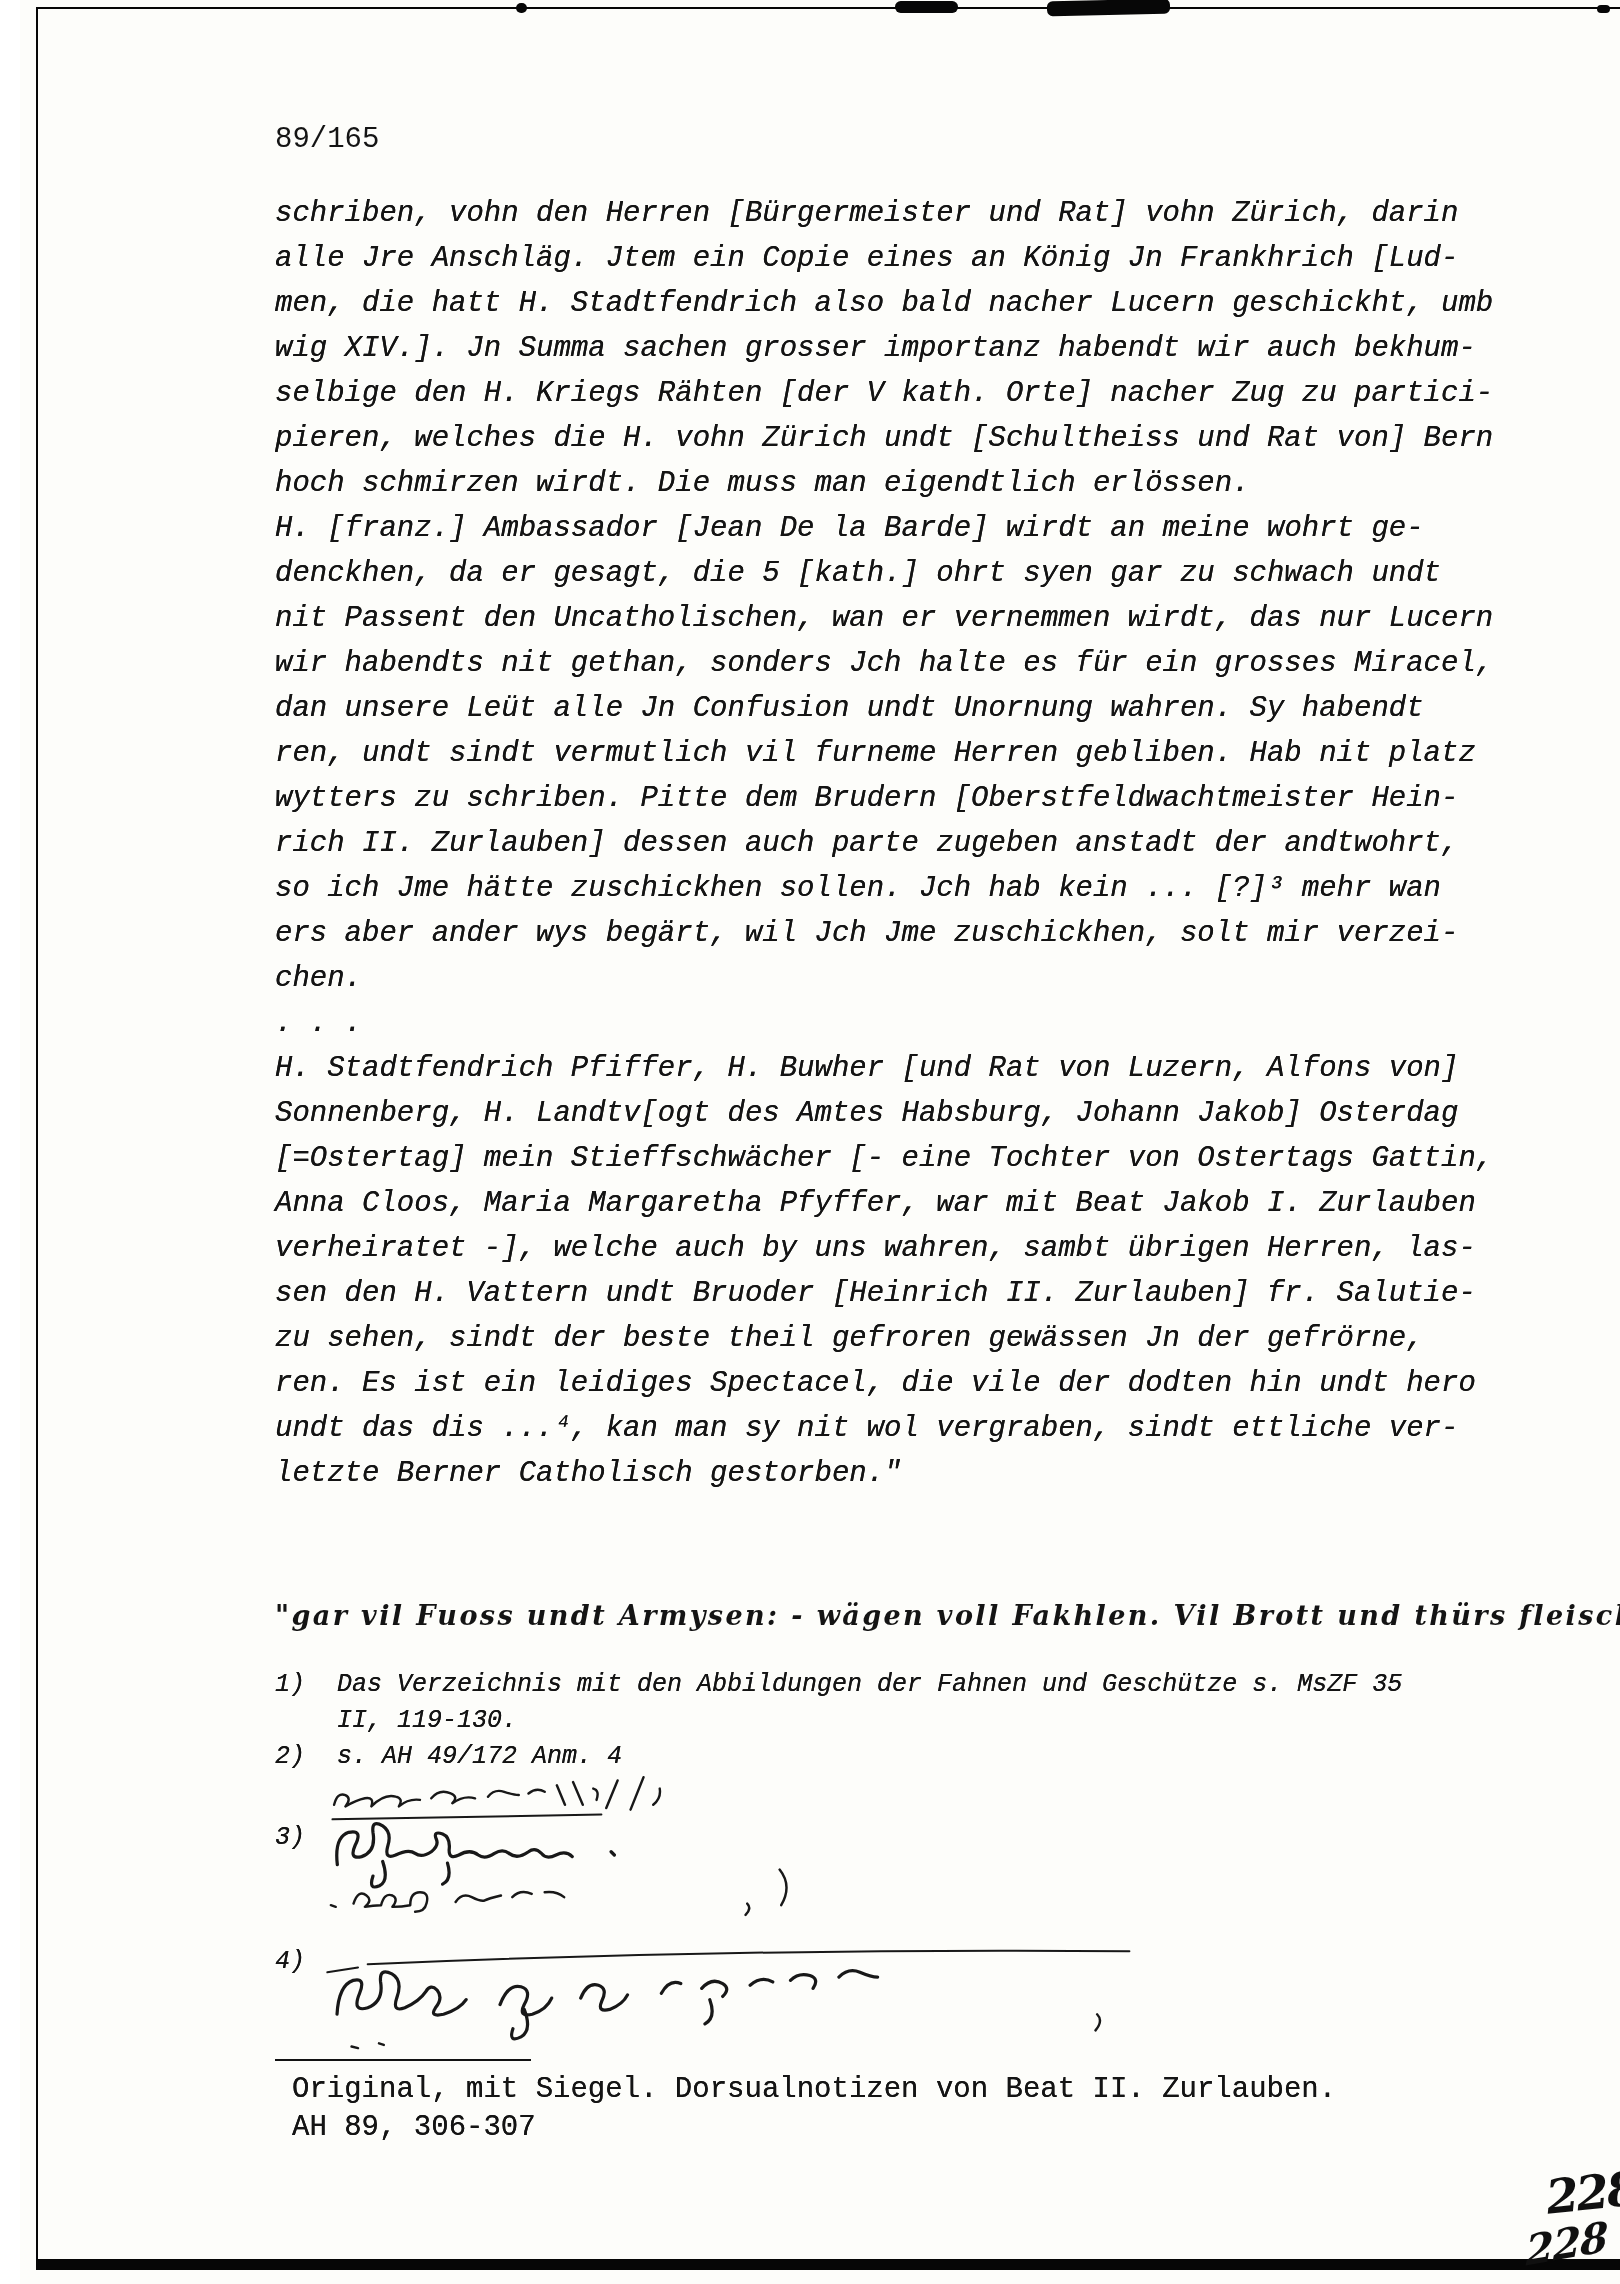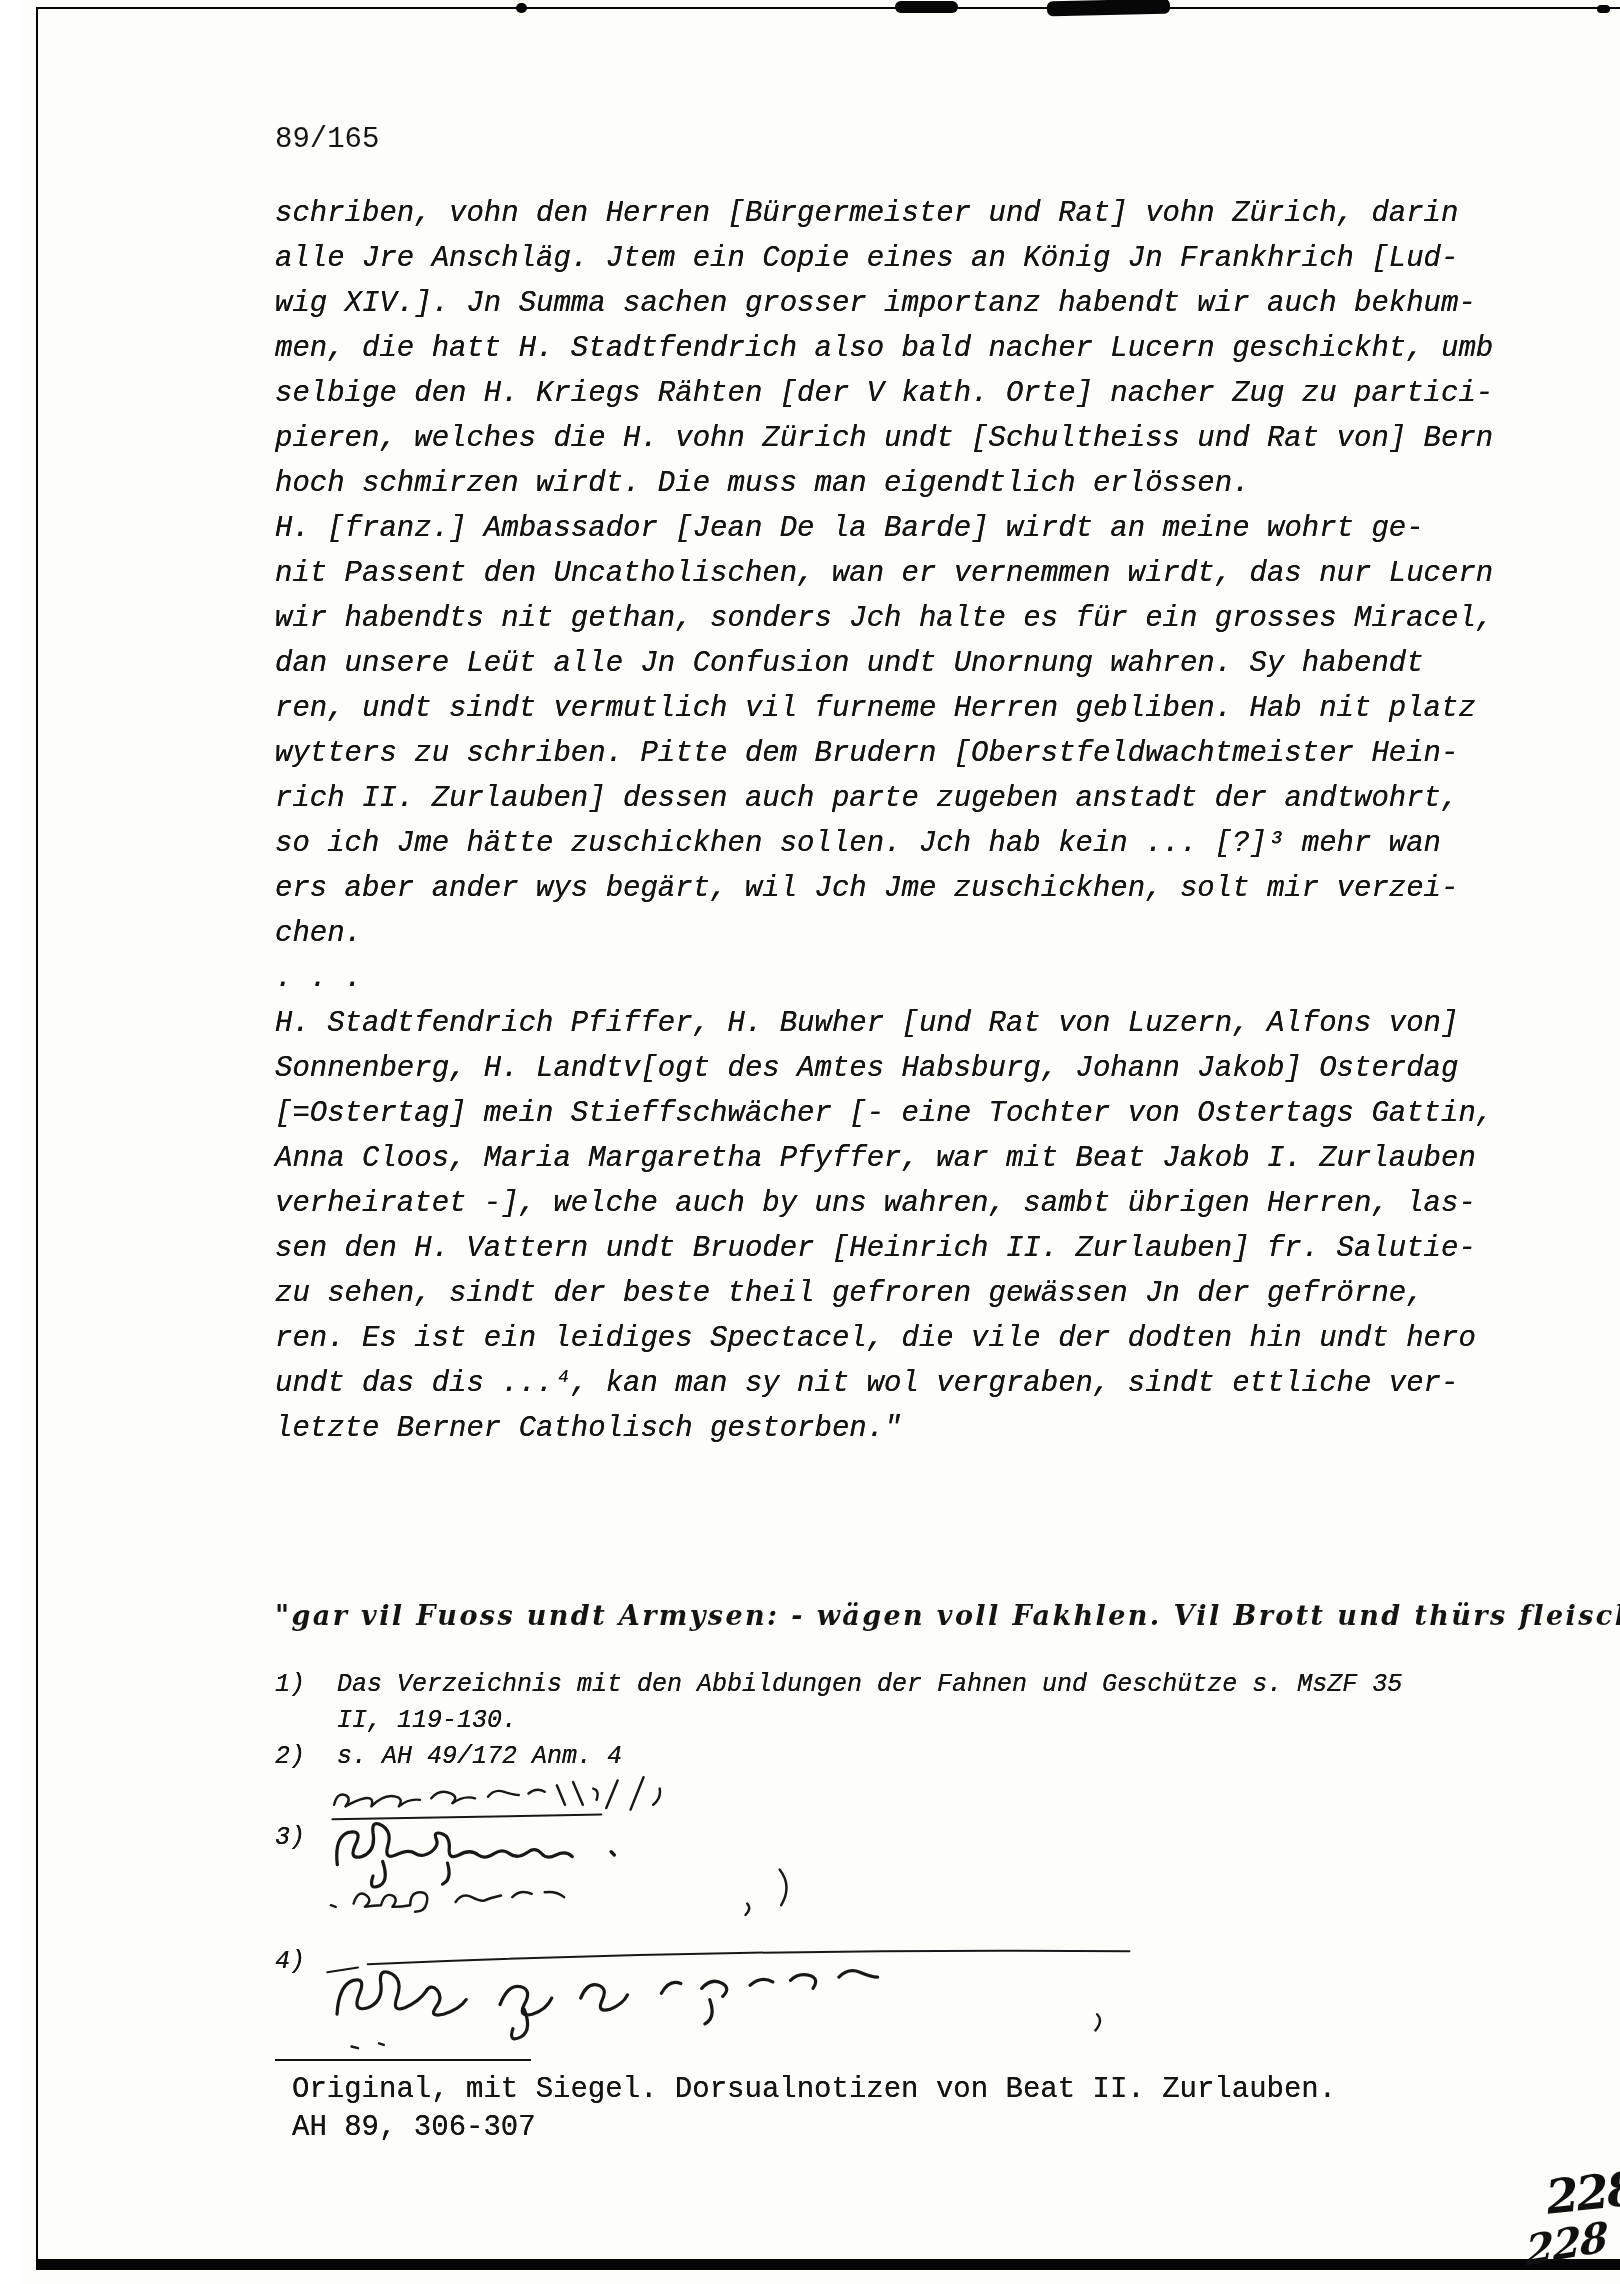--- a/index.html
+++ b/index.html
@@ -64,26 +64,27 @@
   <div class="smudge s1"></div>
   <div class="smudge s2"></div>
   <div class="smudge s3"></div>
   <div class="smudge s4"></div>
 
   <div class="page-number">89/165</div>
 
   <div class="body-text">
       <div class="tline"><span>schriben, vohn den Herren [Bürgermeister und Rat] vohn Zürich, darin</span></div>
       <div class="tline"><span>alle Jre Anschläg. Jtem ein Copie eines an König Jn Frankhrich [</span><span class="b">Lud-</span><span></span></div>
+      <div class="tline"><span>men, die hatt H. Stadtfendrich also bald nacher Lucern geschickht, umb</span></div>
       <div class="tline"><span></span><span class="b">wig XIV.</span><span>]. Jn Summa sachen grosser importanz habendt wir auch bekhum-</span></div>
-      <div class="tline"><span>men, die hatt H. Stadtfendrich also bald nacher Lucern geschickht, umb</span></div>
       <div class="tline"><span>selbige den H. Kriegs Rähten [der V kath. Orte] nacher Zug zu partici-</span></div>
       <div class="tline"><span>pieren, welches die H. vohn Zürich undt [Schultheiss und Rat von] Bern</span></div>
       <div class="tline"><span>hoch schmirzen wirdt. Die muss man eigendtlich erlössen.</span></div>
       <div class="tline"><span>H. [franz.] Ambassador [Jean </span><span class="b">De la Barde</span><span>] wirdt an meine wohrt ge-</span></div>
+      <div class="tline"><span>denckhen, da er gesagt, die 5 [kath.] ohrt syen gar zu schwach undt</span></div>
       <div class="tline"><span>nit Passent den Uncatholischen, wan er vernemmen wirdt, das nur Lucern</span></div>
       <div class="tline"><span>wir habendts nit gethan, sonders Jch halte es für ein grosses Miracel,</span></div>
       <div class="tline"><span>dan unsere Leüt alle Jn Confusion undt Unornung wahren. Sy habendt</span></div>
       <div class="tline"><span>ren, undt sindt vermutlich vil furneme Herren gebliben. Hab nit platz</span></div>
       <div class="tline"><span>wytters zu schriben. Pitte dem Brudern [Oberstfeldwachtmeister </span><span class="b">Hein-</span><span></span></div>
       <div class="tline"><span></span><span class="b">rich II.</span><span> Zurlauben] dessen auch parte zugeben anstadt der andtwohrt,</span></div>
       <div class="tline"><span>so ich Jme hätte zuschickhen sollen. Jch hab kein ... [?]³ mehr wan</span></div>
       <div class="tline"><span>ers aber ander wys begärt, wil Jch Jme zuschickhen, solt mir verzei-</span></div>
       <div class="tline"><span>chen.</span></div>
       <div class="tline"><span>. . .</span></div>

